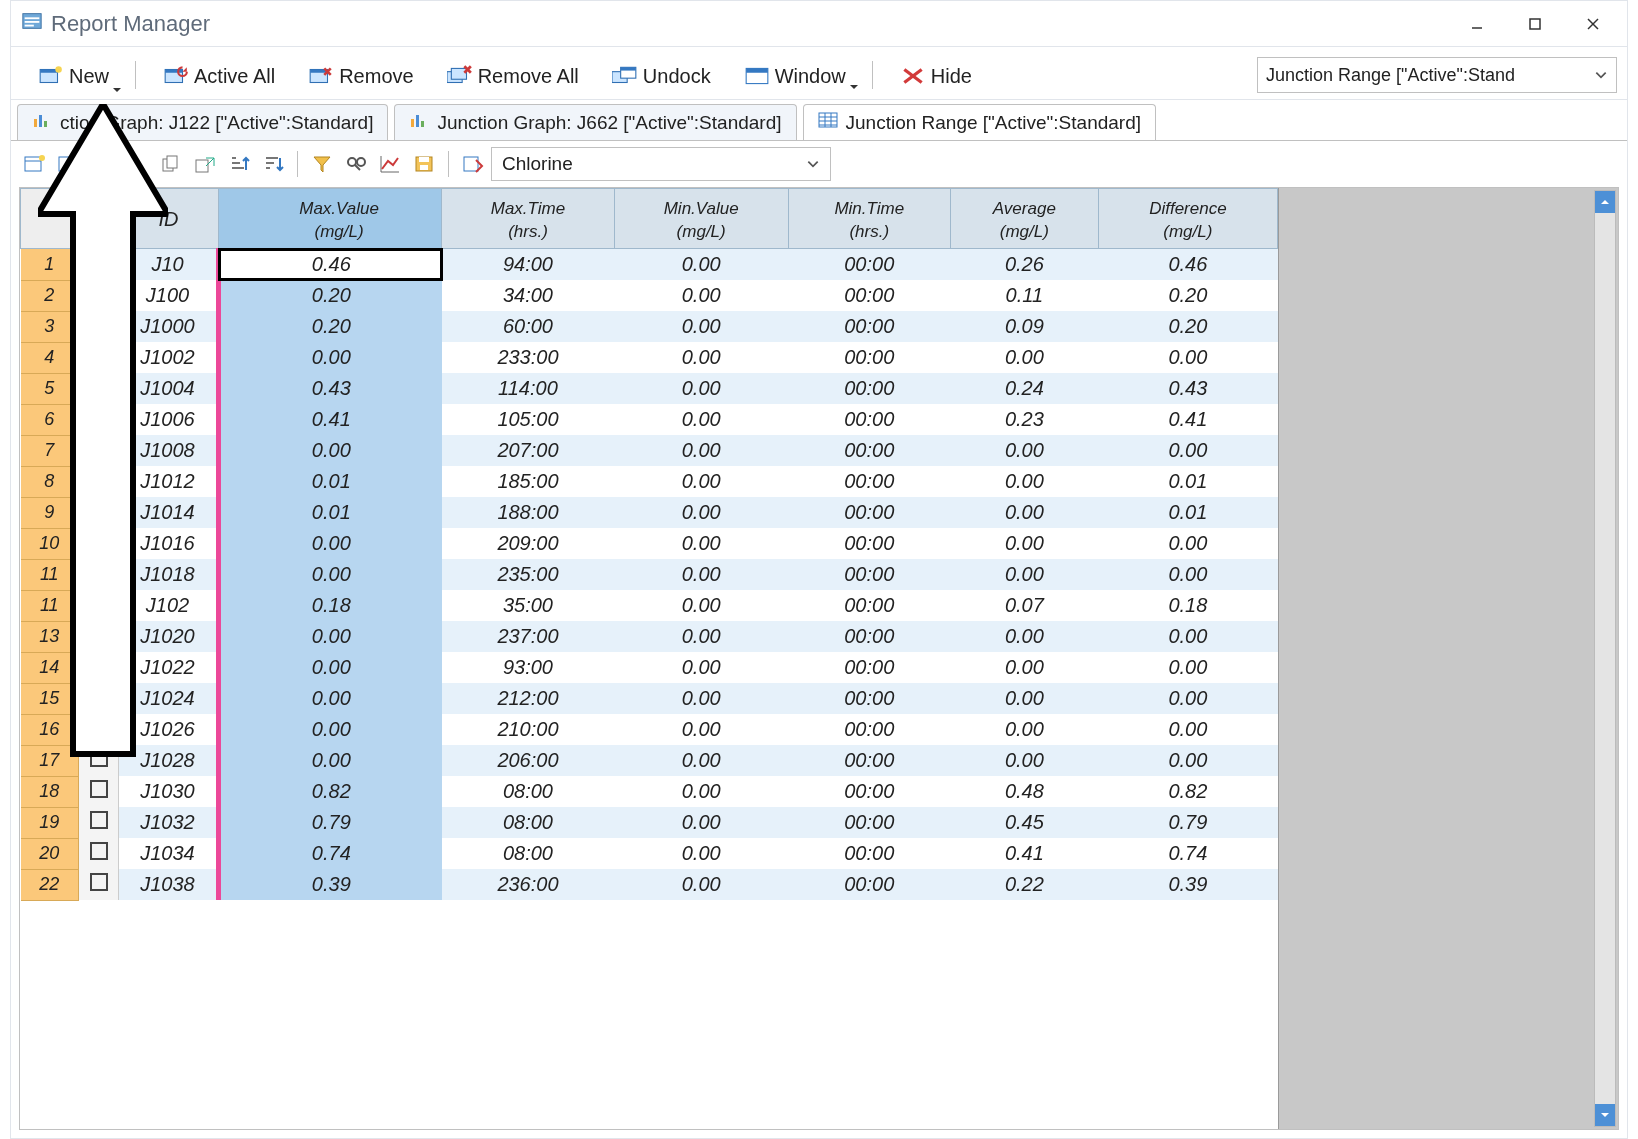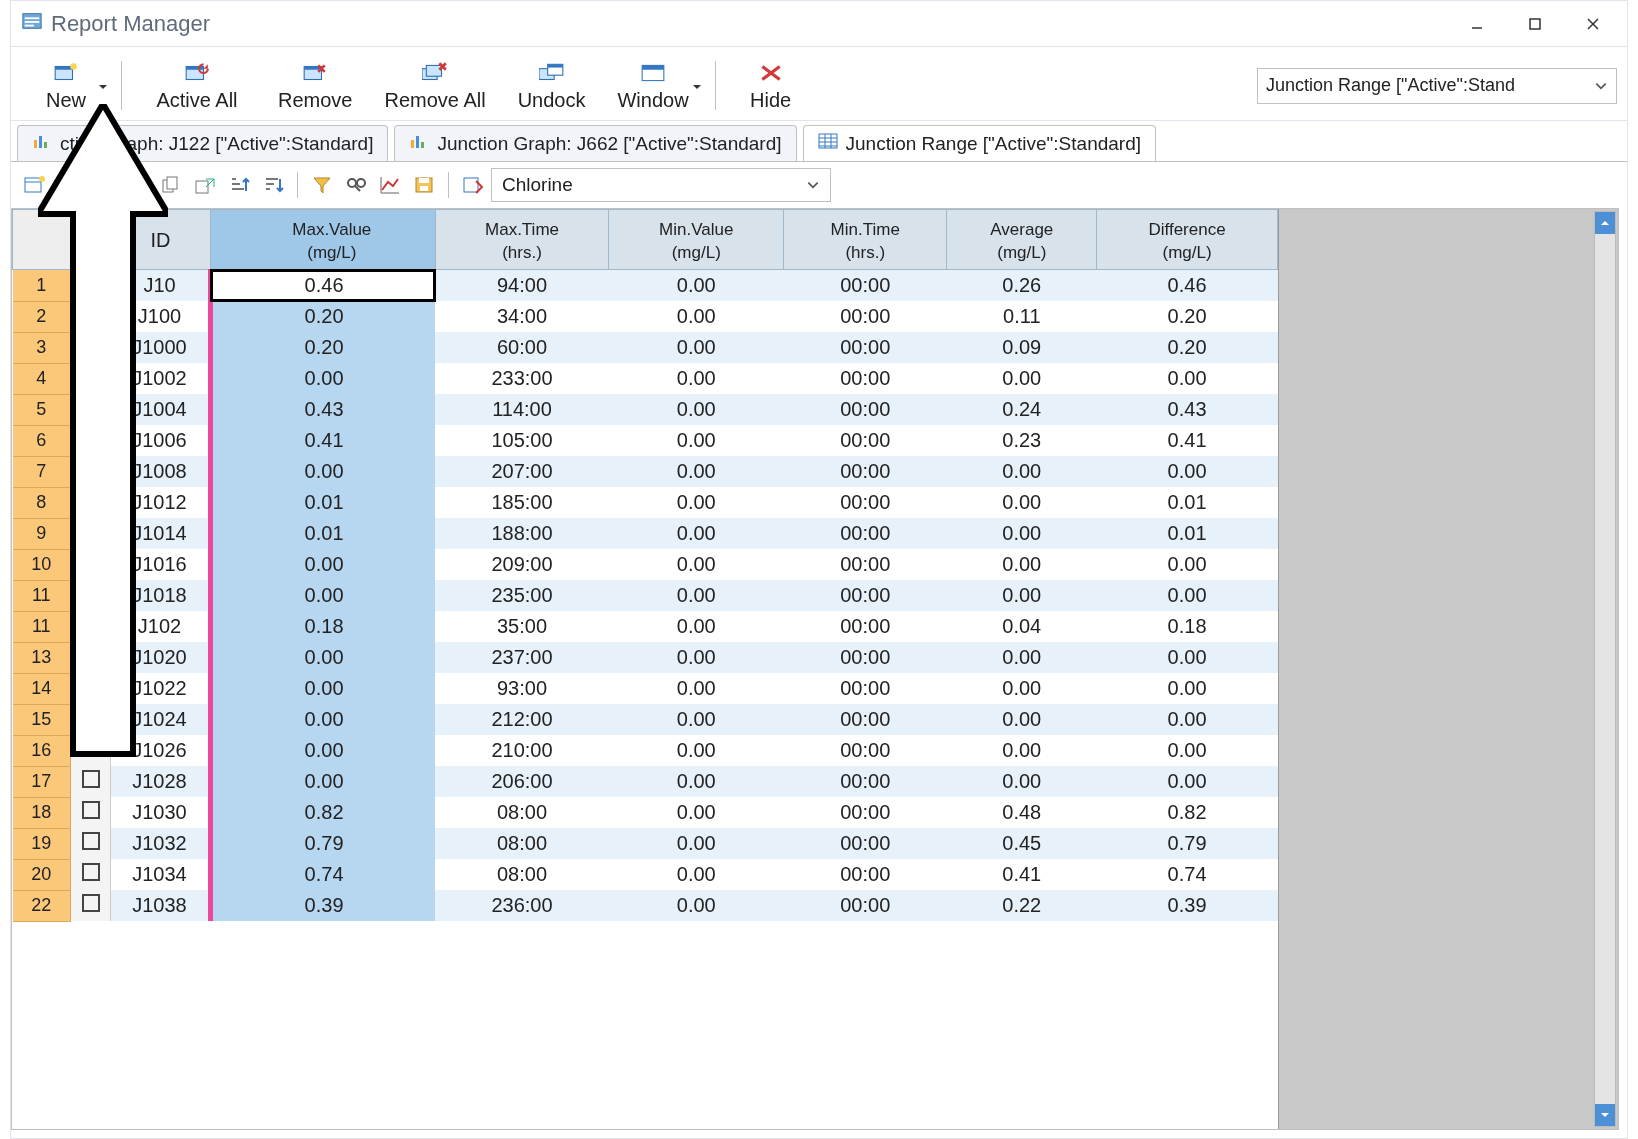--- a/index.html
+++ b/index.html
@@ -54,21 +54,21 @@
   .toolbar {
     display:flex;
     align-items:stretch;
     gap:0;
     padding: 10px 10px 6px 10px;
     border-bottom: 1px solid var(--win-border);
   }
   .tb-group { display:flex; align-items:center;}
   .tb-sep { width:1px; background:var(--border-gray); margin: 4px 10px;}
   .tb-btn {
-    display:flex; flex-direction:column; align-items:center; justify-content:center;
+    display:flex; flex-direction:row; align-items:center; justify-content:center;
     padding: 4px 16px 2px 16px;
     min-width: 90px;
     color:#222;
     font-size: 20px;
     gap:4px;
     position:relative;
   }
   .tb-btn .ico { width: 28px; height:24px; display:flex; align-items:center; justify-content:center;}
   .tb-btn .ico svg{width:26px;height:22px;}
   .tb-btn .drop-caret { position:absolute; right:2px; top:18px; }
@@ -122,21 +122,22 @@
     font-size:19px;
   }
   .subcombo svg{width:14px;height:14px;}
 
   .grid-area {
     flex:1;
     display:flex;
     position:relative;
     overflow:hidden;
     border:1px solid var(--border-gray);
-    margin: 0 8px 8px 0;
+    margin: 0 8px 8px 8px;
+    font-style: italic;
   }
   .grid-scroll{
     flex:1;
     overflow:hidden;
     background:#fff;
   }
   table.datagrid{
     border-collapse:collapse;
     width:100%;
     font-size:20px;
@@ -594,21 +595,21 @@
               <td>0.00</td>
             </tr>
             <tr>
               <td class="rownum">11</td>
               <td class="chk"><span class="box"></span></td>
               <td class="idcell">J102</td>
               <td class="maxv">0.18</td>
               <td>35:00</td>
               <td>0.00</td>
               <td>00:00</td>
-              <td>0.04</td>
+              <td>0.07</td>
               <td>0.18</td>
             </tr>
             <tr>
               <td class="rownum">13</td>
               <td class="chk"><span class="box"></span></td>
               <td class="idcell">J1020</td>
               <td class="maxv">0.00</td>
               <td>237:00</td>
               <td>0.00</td>
               <td>00:00</td>

